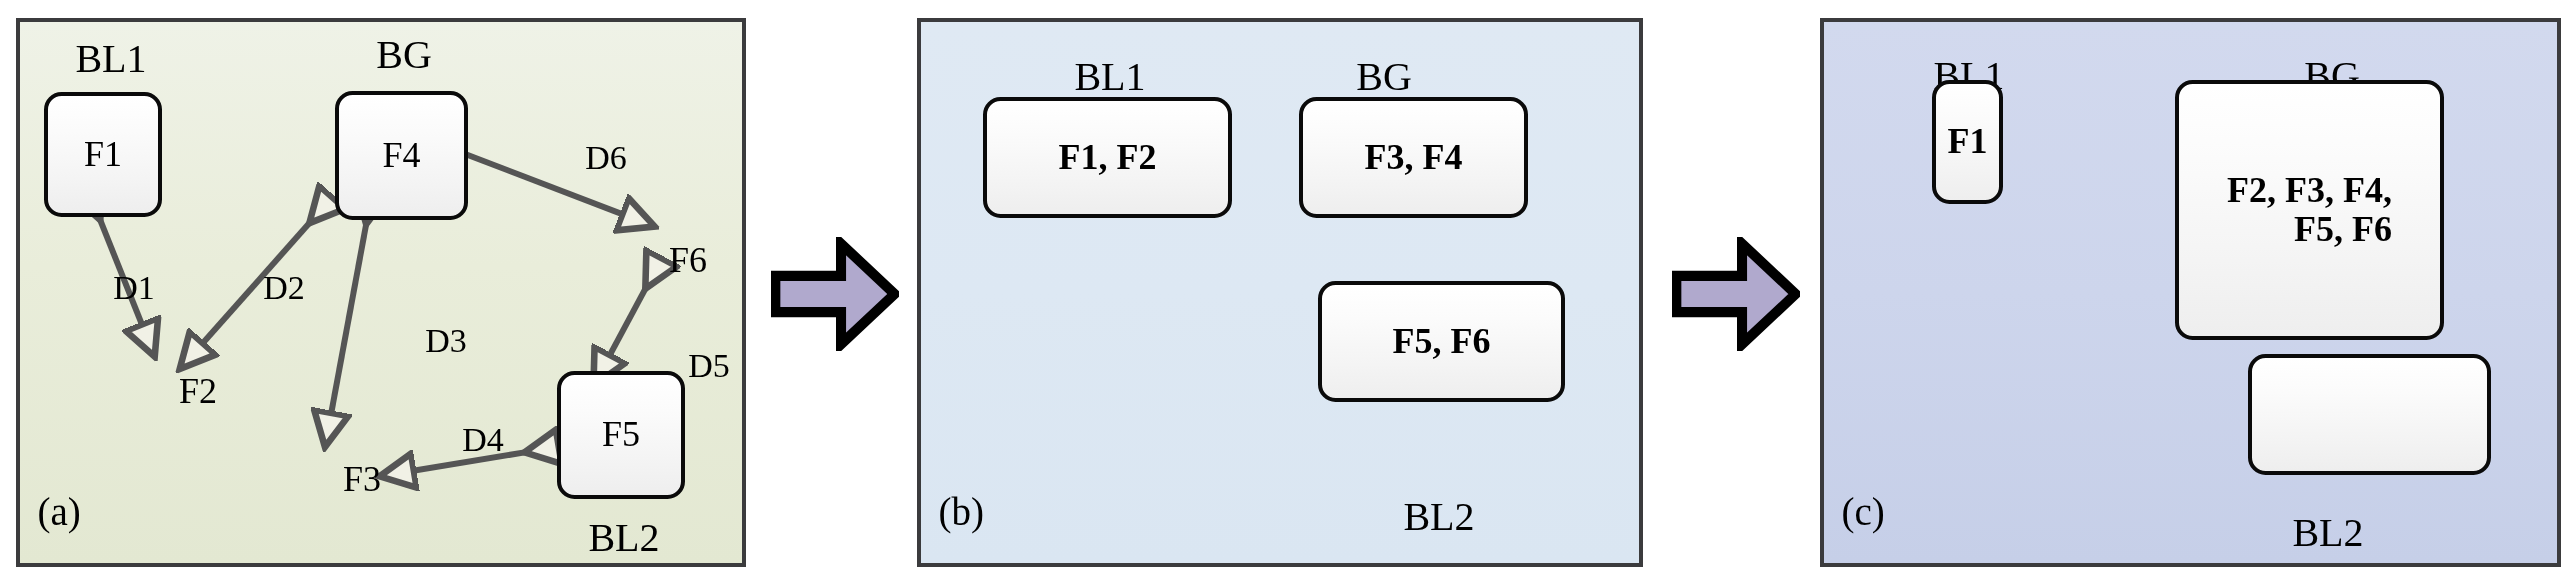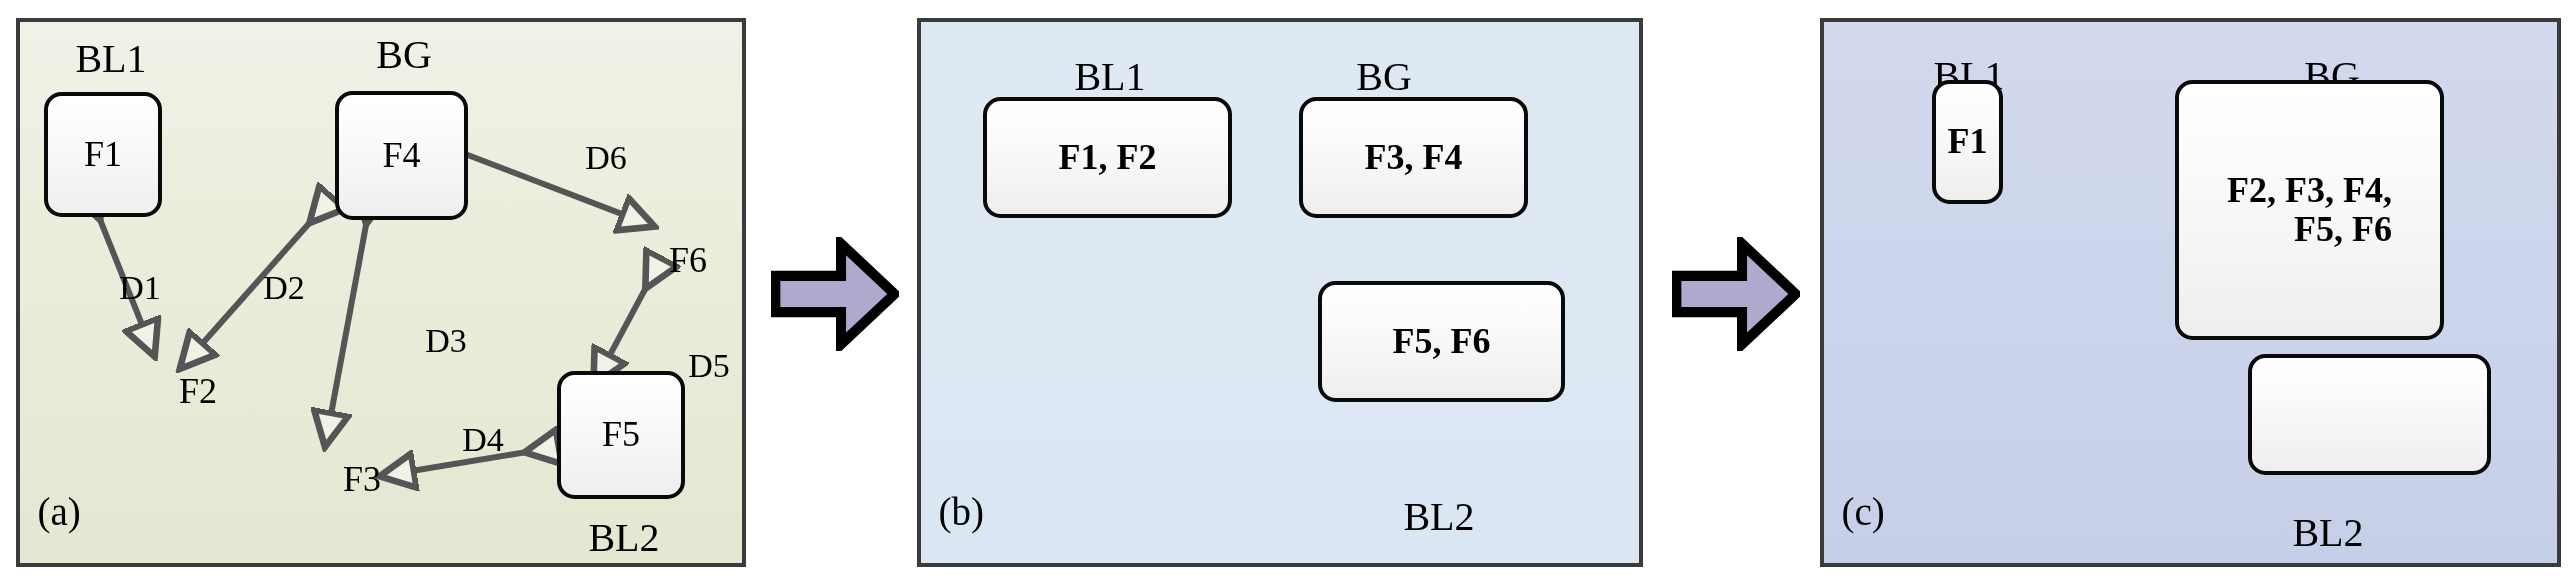--- a/index.html
+++ b/index.html
@@ -64,21 +64,21 @@
     <div class="lbl c f-tag" style="left:604px;top:492px;">BL2</div>
 
     <div class="fbox f-node" style="left:24px;top:70px;width:118px;height:125px;">F1</div>
     <div class="fbox f-node" style="left:315px;top:69px;width:133px;height:129px;">F4</div>
     <div class="fbox f-node" style="left:537px;top:349px;width:128px;height:128px;">F5</div>
 
     <div class="lbl c f-node" style="left:178px;top:348px;">F2</div>
     <div class="lbl c f-node" style="left:342px;top:436px;">F3</div>
     <div class="lbl c f-node" style="left:668px;top:217px;">F6</div>
 
-    <div class="lbl c f-edge" style="left:120px;top:247px;text-align:center;">D1</div>
+    <div class="lbl c f-edge" style="left:114px;top:247px;text-align:center;">D1</div>
     <div class="lbl c f-edge" style="left:237px;top:247px;margin-left:27px;">D2</div>
     <div class="lbl c f-edge" style="left:426px;top:300px;">D3</div>
     <div class="lbl c f-edge" style="left:463px;top:399px;">D4</div>
     <div class="lbl c f-edge" style="left:689px;top:325px;">D5</div>
     <div class="lbl c f-edge" style="left:586px;top:117px;">D6</div>
 
     <div class="lbl f-panelid" style="left:17.5px;top:467px;">(a)</div>
   </div>
 
   <svg class="blockarrow" style="left:771px;top:237px;width:128px;height:114px;" viewBox="0 0 190 170">

